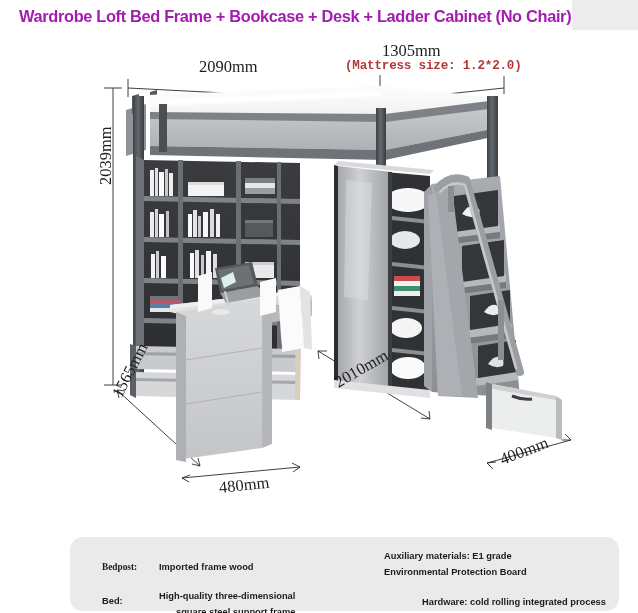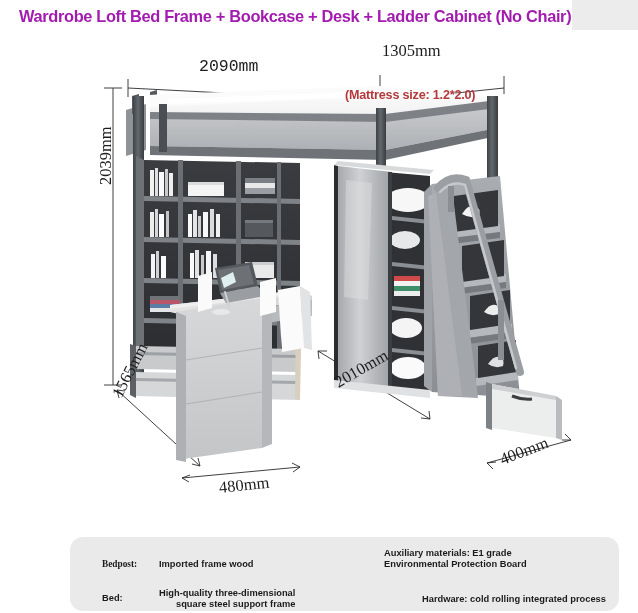--- a/index.html
+++ b/index.html
@@ -17,42 +17,42 @@
   
   .title{
     position:absolute;left:7px;top:7px;width:628px;
     font-size:16.4px;font-weight:bold;color:#a21caf;
     letter-spacing:-0.35px;white-space:nowrap;margin-left:12px;
   }
 
   
   .dim{position:absolute;font-family:"Liberation Serif",serif;
     color:#1d1d1d;white-space:nowrap;}
-  .dim-2090{left:199px;top:57px;font-size:16.5px;font-family:Liberation Mono, monospace;}
+  .dim-2090{left:199px;top:57px;font-size:16.5px;}
   .dim-1305{left:382px;top:41px;font-size:16.5px;}
   .dim-mattress{left:345px;top:59px;font-size:12.6px;font-weight:bold;
-    color:#b4393b;font-family:Liberation Sans, sans-serif;letter-spacing:-0.2px;margin-top:29px;}
+    color:#b4393b;font-family:Liberation Mono, monospace;letter-spacing:-0.2px;}
   .dim-2039{left:96px;top:185px;font-size:16.5px;
     transform:rotate(-90deg);transform-origin:left top;}
   .dim-1565{left:108px;top:392px;font-size:16.5px;
     transform:rotate(-63deg);transform-origin:left top;}
   .dim-480{left:218px;top:478px;font-size:16.5px;
     transform:rotate(-6deg);transform-origin:left top;}
   .dim-2010{left:331px;top:375px;font-size:16.5px;
     transform:rotate(-30deg);transform-origin:left top;}
   .dim-400{left:497px;top:451px;font-size:16.5px;
     transform:rotate(-21deg);transform-origin:left top;}
 
   
   .spec{
     position:absolute;left:70px;top:537px;width:549px;height:74px;
     background:#eaeaea;border-radius:13px;
   }
   .spec-row{position:absolute;font-size:9.3px;font-weight:bold;color:#1b1b1b;
-    line-height:11px;white-space:pre-line;}
+    line-height:16px;white-space:pre-line;}
   .s-label-1{left:32px;top:22px;font-family:Liberation Serif, serif;}
   .s-val-1{left:89px;top:22px;}
   .s-label-2{left:32px;top:56px;}
   .s-val-2{left:89px;top:51px;text-align:right;}
   .s-right-1{left:314px;top:11px;}
   .s-right-2{left:314px;top:57px;margin-left:38px;}
 </style>
 </head>
 <body>
 

